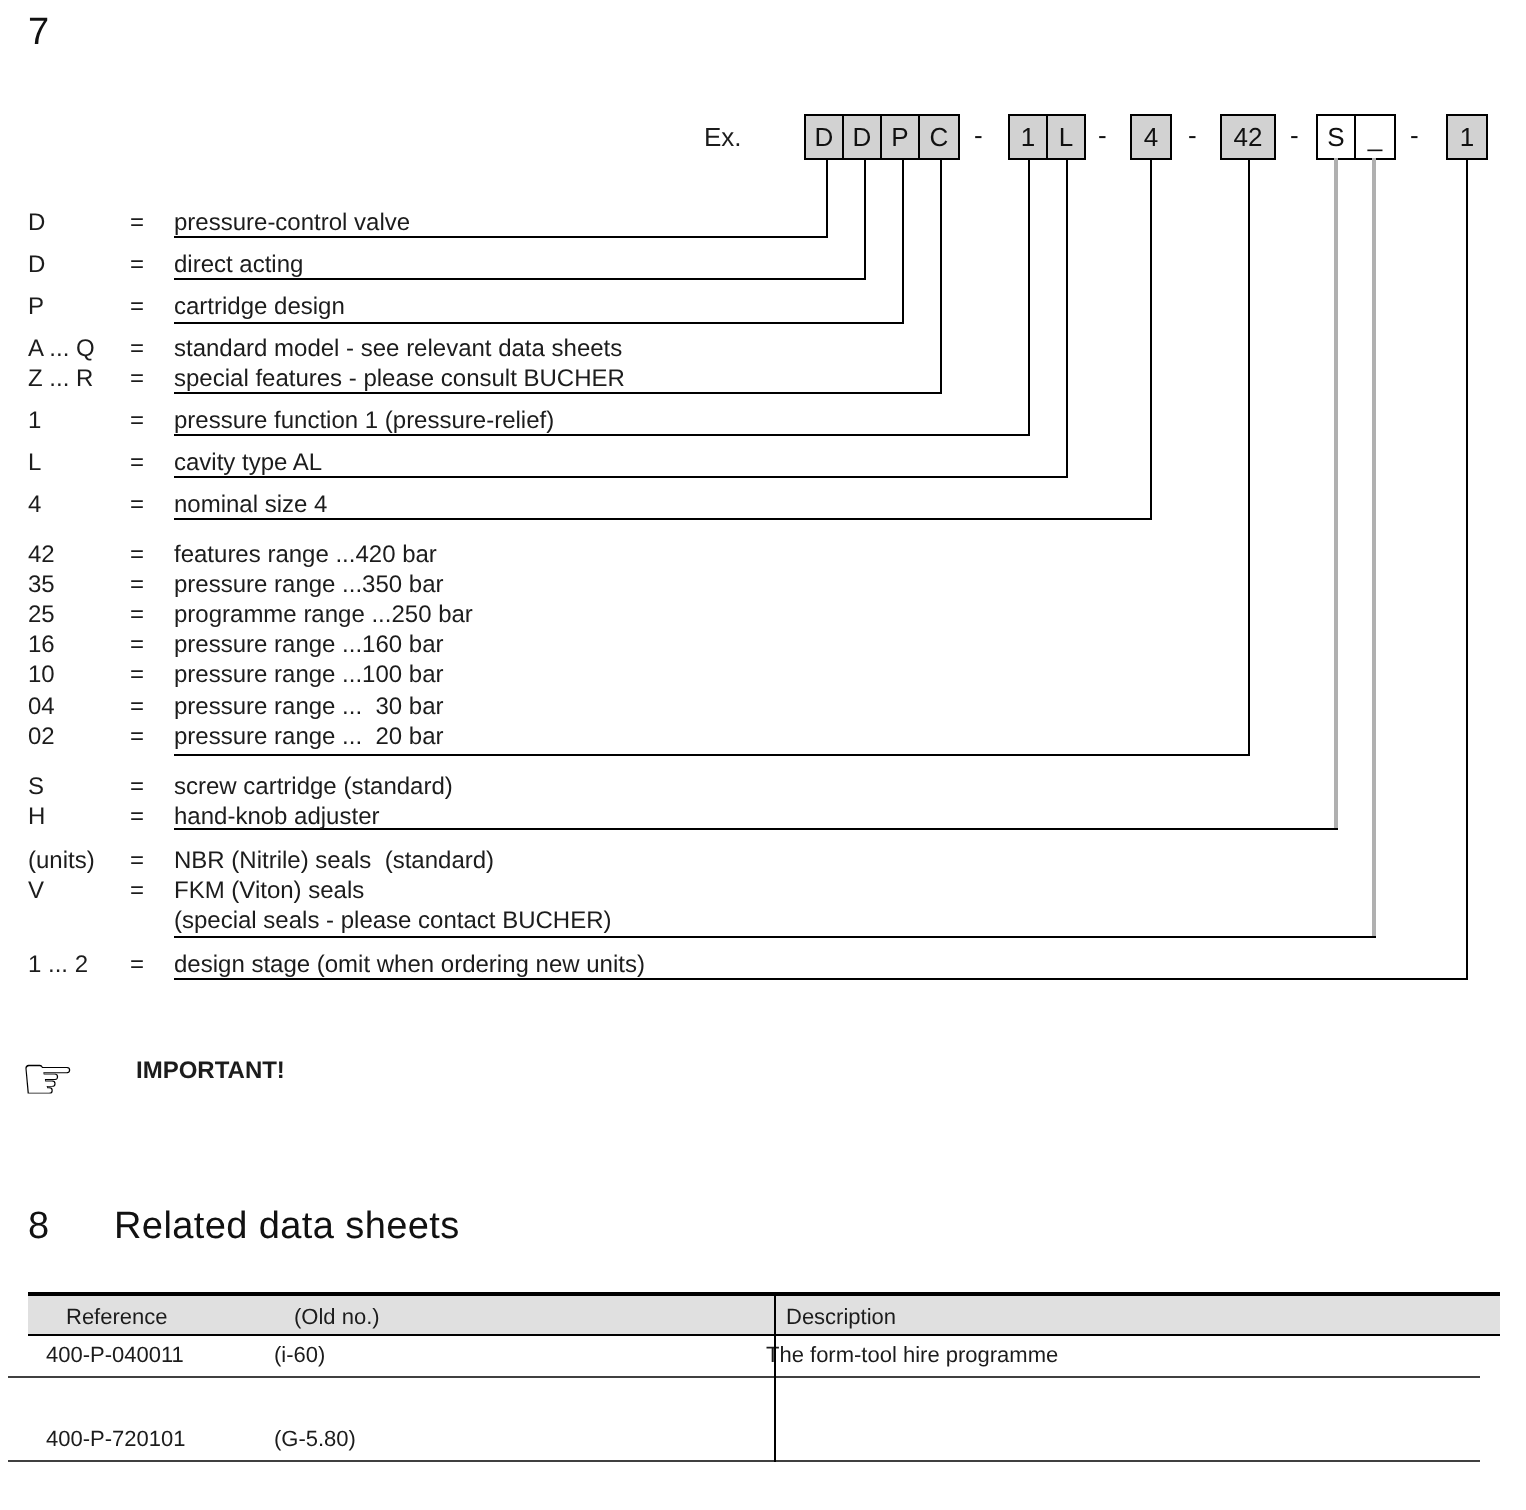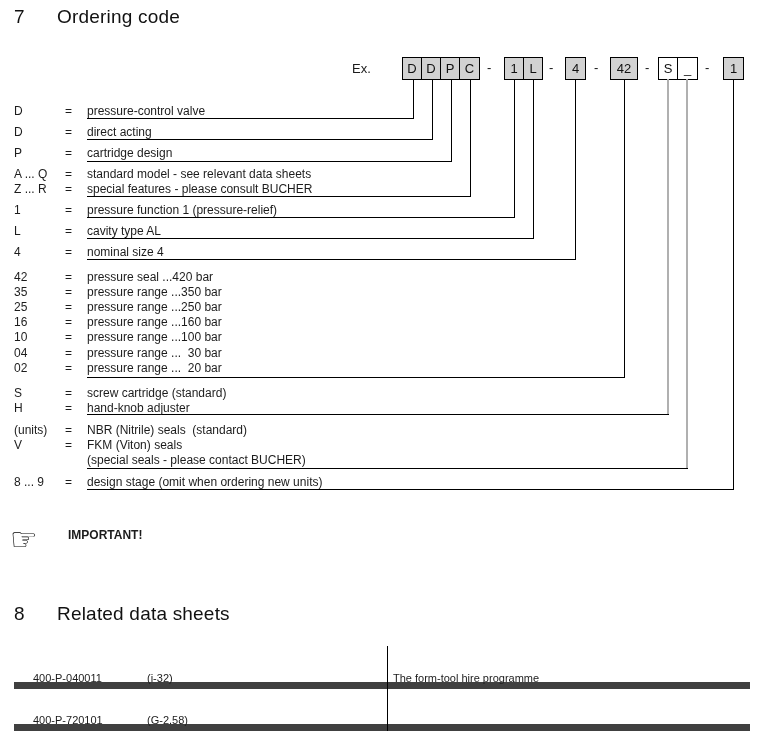--- a/index.html
+++ b/index.html
@@ -18,32 +18,31 @@
   .uline{position:absolute;height:1px;background:#000;}
   .crow{position:absolute;left:14px;height:15px;font-size:12px;white-space:pre;}
   .crow .code{position:absolute;left:0;top:0;}
   .crow .eq{position:absolute;left:51px;top:0;}
   .crow .desc{position:absolute;left:73px;top:0;white-space:pre;}
   .imp-title{font-size:12px;font-weight:bold;}
   .imp-text{font-size:12px;}
   .hand{font-size:31px;line-height:31px;color:#000;}
   .thead{position:absolute;left:14px;width:736px;height:22px;background:#e0e0e0;
          border-top:2px solid #000;border-bottom:1px solid #000;box-sizing:border-box;}
-  .trow{position:absolute;left:14px;width:736px;height:21px;border-bottom:7px solid #404040;box-sizing:border-box;}
+  .trow{position:absolute;left:4px;width:736px;height:21px;border-bottom:1px solid #404040;box-sizing:border-box;}
   .tcell{position:absolute;top:4px;font-size:11px;white-space:pre;}
   .c-ref{left:19px;} .c-old{left:133px;} .c-desc{left:379px;}
   .vdiv{position:absolute;left:387px;top:646px;width:1px;height:85px;background:#000;}
 </style>
 </head>
 <body>
 
 <div id="page">
 
   <div class="abs h1" style="left:14px;top:6px;">7</div>
-  <div class="abs h1" style="left:57px;top:6px;">Ordering code</div>
 
   <div class="abs ex-label" style="left:352px;top:61px;">Ex.</div>
 
   <div class="cell gray" style="left:402px;top:57px;width:20px;">D</div>
   <div class="cell gray" style="left:421px;top:57px;width:20px;">D</div>
   <div class="cell gray" style="left:440px;top:57px;width:20px;">P</div>
   <div class="cell gray" style="left:459px;top:57px;width:21px;">C</div>
   <div class="dash" style="left:487px;top:60px;">-</div>
   <div class="cell gray" style="left:504px;top:57px;width:20px;">1</div>
   <div class="cell gray" style="left:523px;top:57px;width:20px;">L</div>
@@ -82,44 +81,49 @@
   <div class="uline" style="left:87px;top:489px;width:647px;"></div>
 
   <div class="crow" style="top:104px;"><span class="code">D</span><span class="eq">=</span><span class="desc">pressure-control valve</span></div>
   <div class="crow" style="top:125px;"><span class="code">D</span><span class="eq">=</span><span class="desc">direct acting</span></div>
   <div class="crow" style="top:146px;"><span class="code">P</span><span class="eq">=</span><span class="desc">cartridge design</span></div>
   <div class="crow" style="top:167px;"><span class="code">A ... Q</span><span class="eq">=</span><span class="desc">standard model - see relevant data sheets</span></div>
   <div class="crow" style="top:182px;"><span class="code">Z ... R</span><span class="eq">=</span><span class="desc">special features - please consult BUCHER</span></div>
   <div class="crow" style="top:203px;"><span class="code">1</span><span class="eq">=</span><span class="desc">pressure function 1 (pressure-relief)</span></div>
   <div class="crow" style="top:224px;"><span class="code">L</span><span class="eq">=</span><span class="desc">cavity type AL</span></div>
   <div class="crow" style="top:245px;"><span class="code">4</span><span class="eq">=</span><span class="desc">nominal size 4</span></div>
-  <div class="crow" style="top:270px;"><span class="code">42</span><span class="eq">=</span><span class="desc">pressure seal ...420 bar</span></div>
+  <div class="crow" style="top:270px;"><span class="code">42</span><span class="eq">=</span><span class="desc">features range ...420 bar</span></div>
   <div class="crow" style="top:285px;"><span class="code">35</span><span class="eq">=</span><span class="desc">pressure range ...350 bar</span></div>
-  <div class="crow" style="top:300px;"><span class="code">25</span><span class="eq">=</span><span class="desc">pressure range ...250 bar</span></div>
+  <div class="crow" style="top:300px;"><span class="code">25</span><span class="eq">=</span><span class="desc">programme range ...250 bar</span></div>
   <div class="crow" style="top:315px;"><span class="code">16</span><span class="eq">=</span><span class="desc">pressure range ...160 bar</span></div>
   <div class="crow" style="top:330px;"><span class="code">10</span><span class="eq">=</span><span class="desc">pressure range ...100 bar</span></div>
   <div class="crow" style="top:346px;"><span class="code">04</span><span class="eq">=</span><span class="desc">pressure range ...  30 bar</span></div>
   <div class="crow" style="top:361px;"><span class="code">02</span><span class="eq">=</span><span class="desc">pressure range ...  20 bar</span></div>
   <div class="crow" style="top:386px;"><span class="code">S</span><span class="eq">=</span><span class="desc">screw cartridge (standard)</span></div>
   <div class="crow" style="top:401px;"><span class="code">H</span><span class="eq">=</span><span class="desc">hand-knob adjuster</span></div>
   <div class="crow" style="top:423px;"><span class="code">(units)</span><span class="eq">=</span><span class="desc">NBR (Nitrile) seals  (standard)</span></div>
   <div class="crow" style="top:438px;"><span class="code">V</span><span class="eq">=</span><span class="desc">FKM (Viton) seals</span></div>
   <div class="crow" style="top:453px;"><span class="code"></span><span class="eq"></span><span class="desc">(special seals - please contact BUCHER)</span></div>
-  <div class="crow" style="top:475px;"><span class="code">8 ... 9</span><span class="eq">=</span><span class="desc">design stage (omit when ordering new units)</span></div>
+  <div class="crow" style="top:475px;"><span class="code">1 ... 2</span><span class="eq">=</span><span class="desc">design stage (omit when ordering new units)</span></div>
 
   <div class="abs hand" style="left:10px;top:524px;">☞</div>
   <div class="abs imp-title" style="left:68px;top:528px;">IMPORTANT!</div>
 
   <div class="abs h1" style="left:14px;top:603px;">8</div>
   <div class="abs h1" style="left:57px;top:603px;text-align:center;">Related data sheets</div>
 
+  <div class="thead" style="top:646px;">
+    <span class="tcell c-ref" style="top:5px;">Reference</span>
+    <span class="tcell c-old" style="top:5px;">(Old no.)</span>
+    <span class="tcell c-desc" style="top:5px;">Description</span>
+  </div>
   <div class="trow" style="top:668px;">
     <span class="tcell c-ref">400-P-040011</span>
-    <span class="tcell c-old">(i-32)</span>
+    <span class="tcell c-old">(i-60)</span>
     <span class="tcell c-desc">The form-tool hire programme</span>
   </div>
   <div class="trow" style="top:710px;">
     <span class="tcell c-ref">400-P-720101</span>
-    <span class="tcell c-old">(G-2.58)</span>
+    <span class="tcell c-old">(G-5.80)</span>
   </div>
   <div class="vdiv"></div>
 
 </div>
 
 </body></html>

